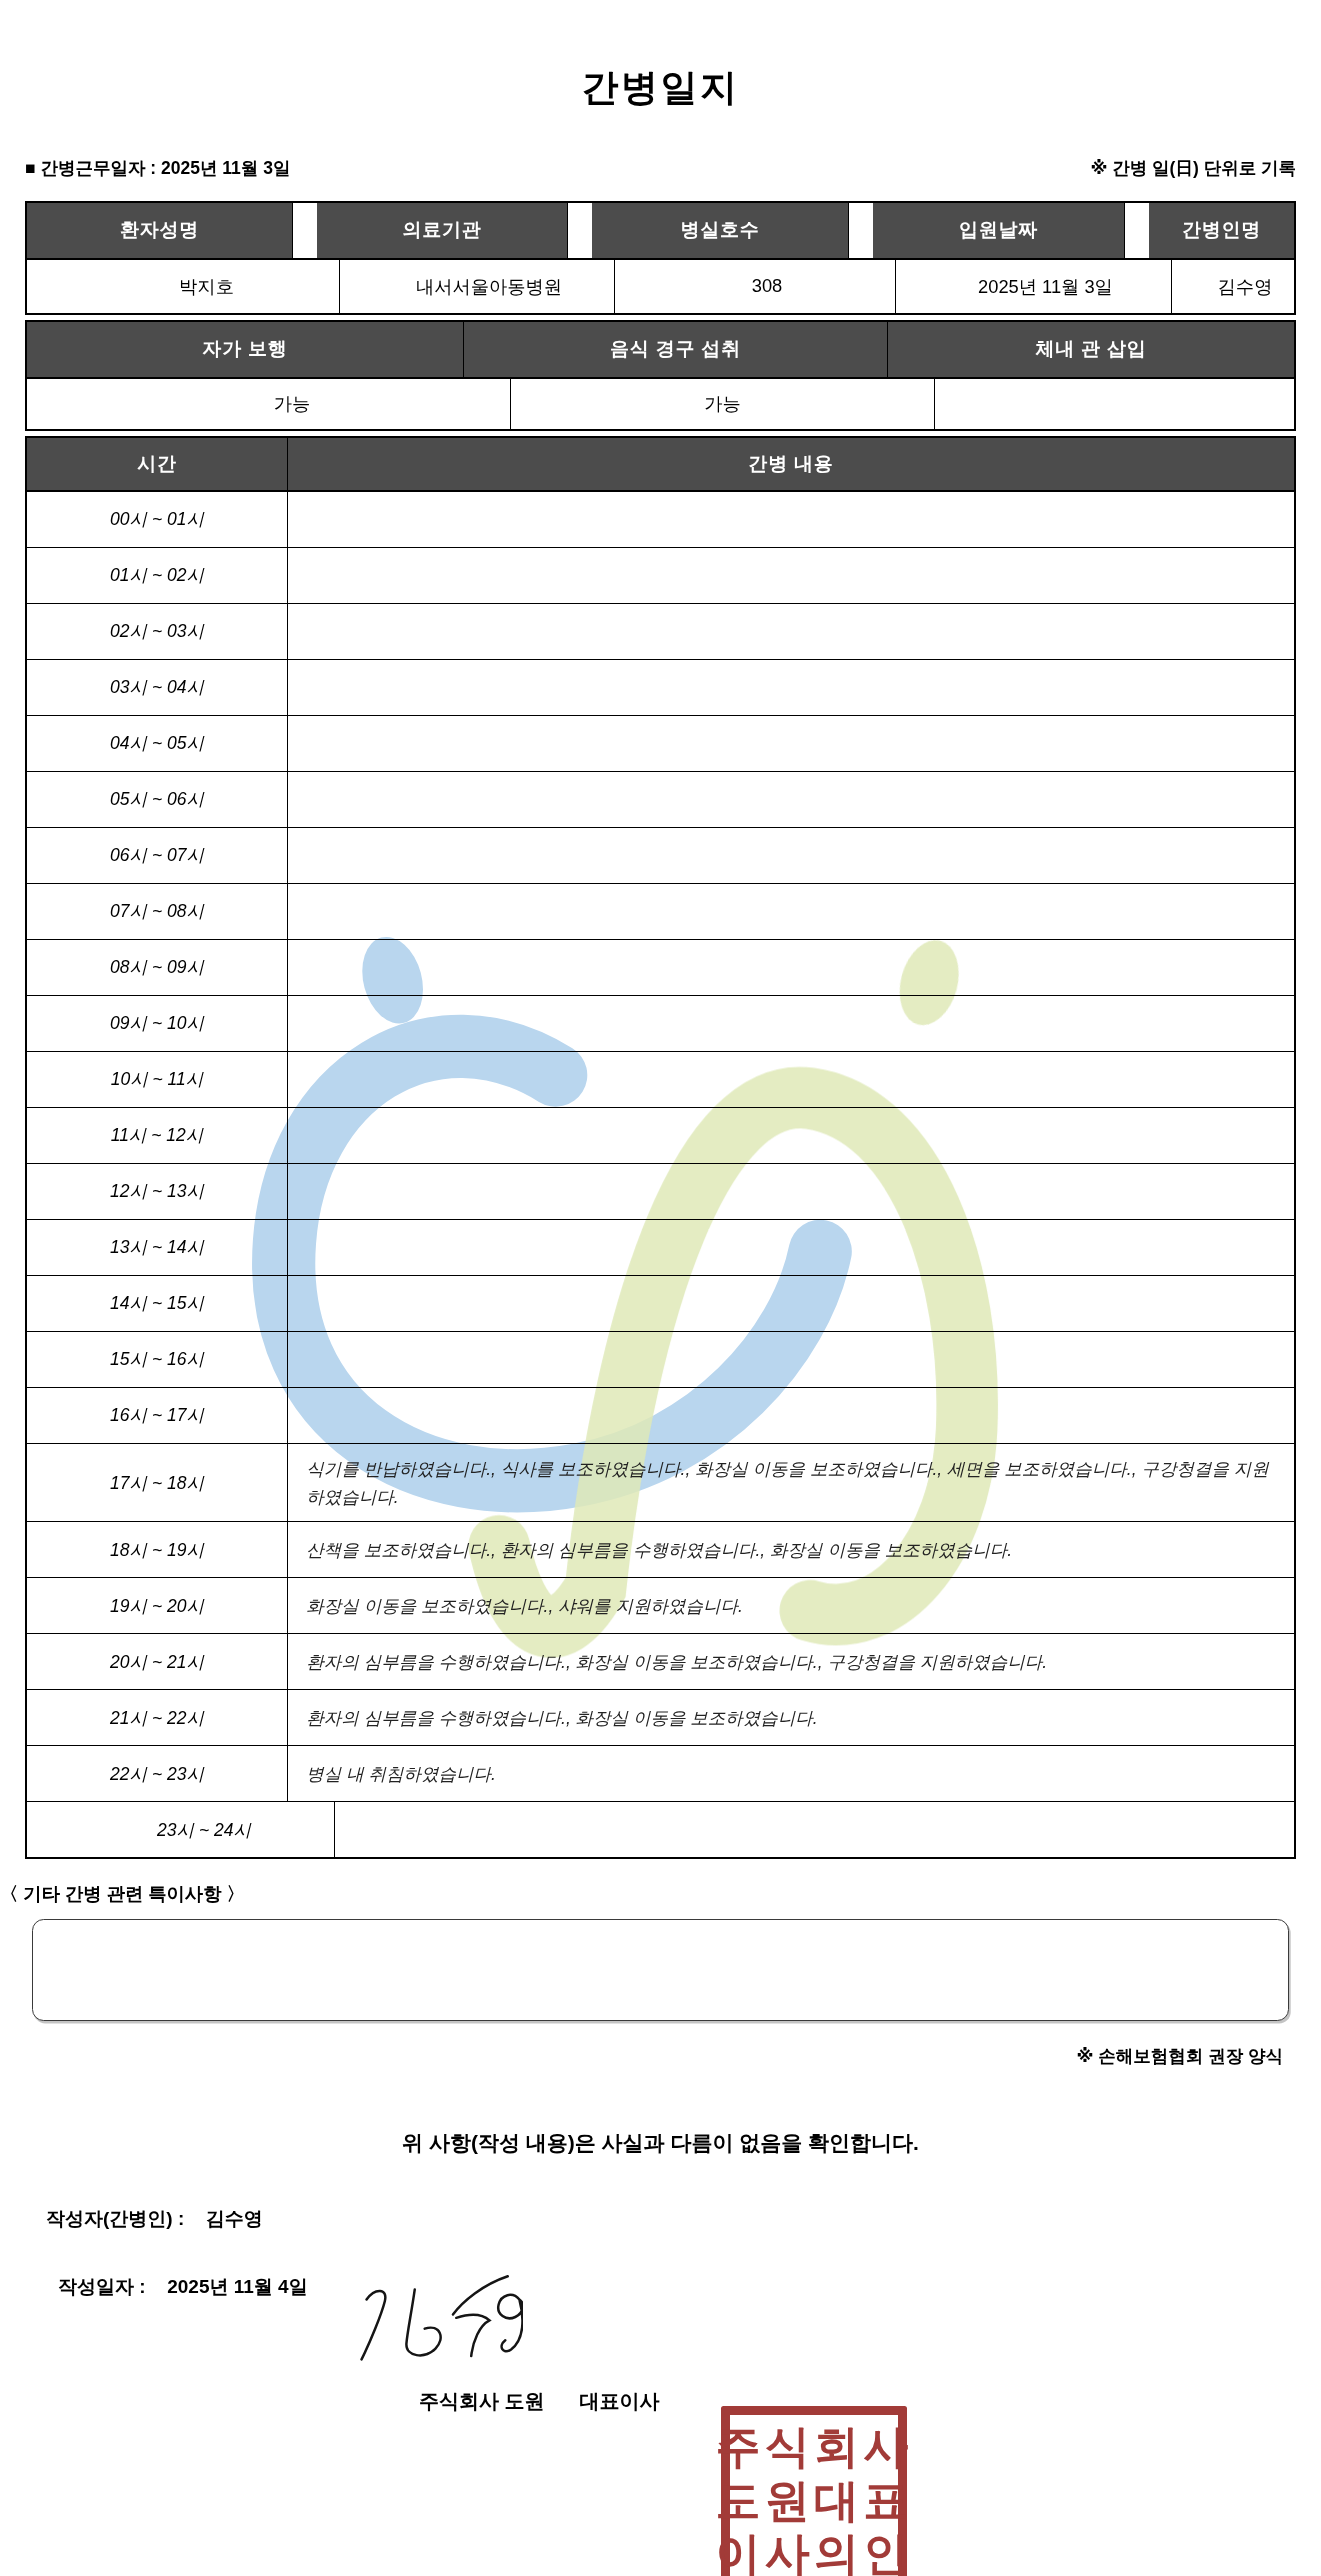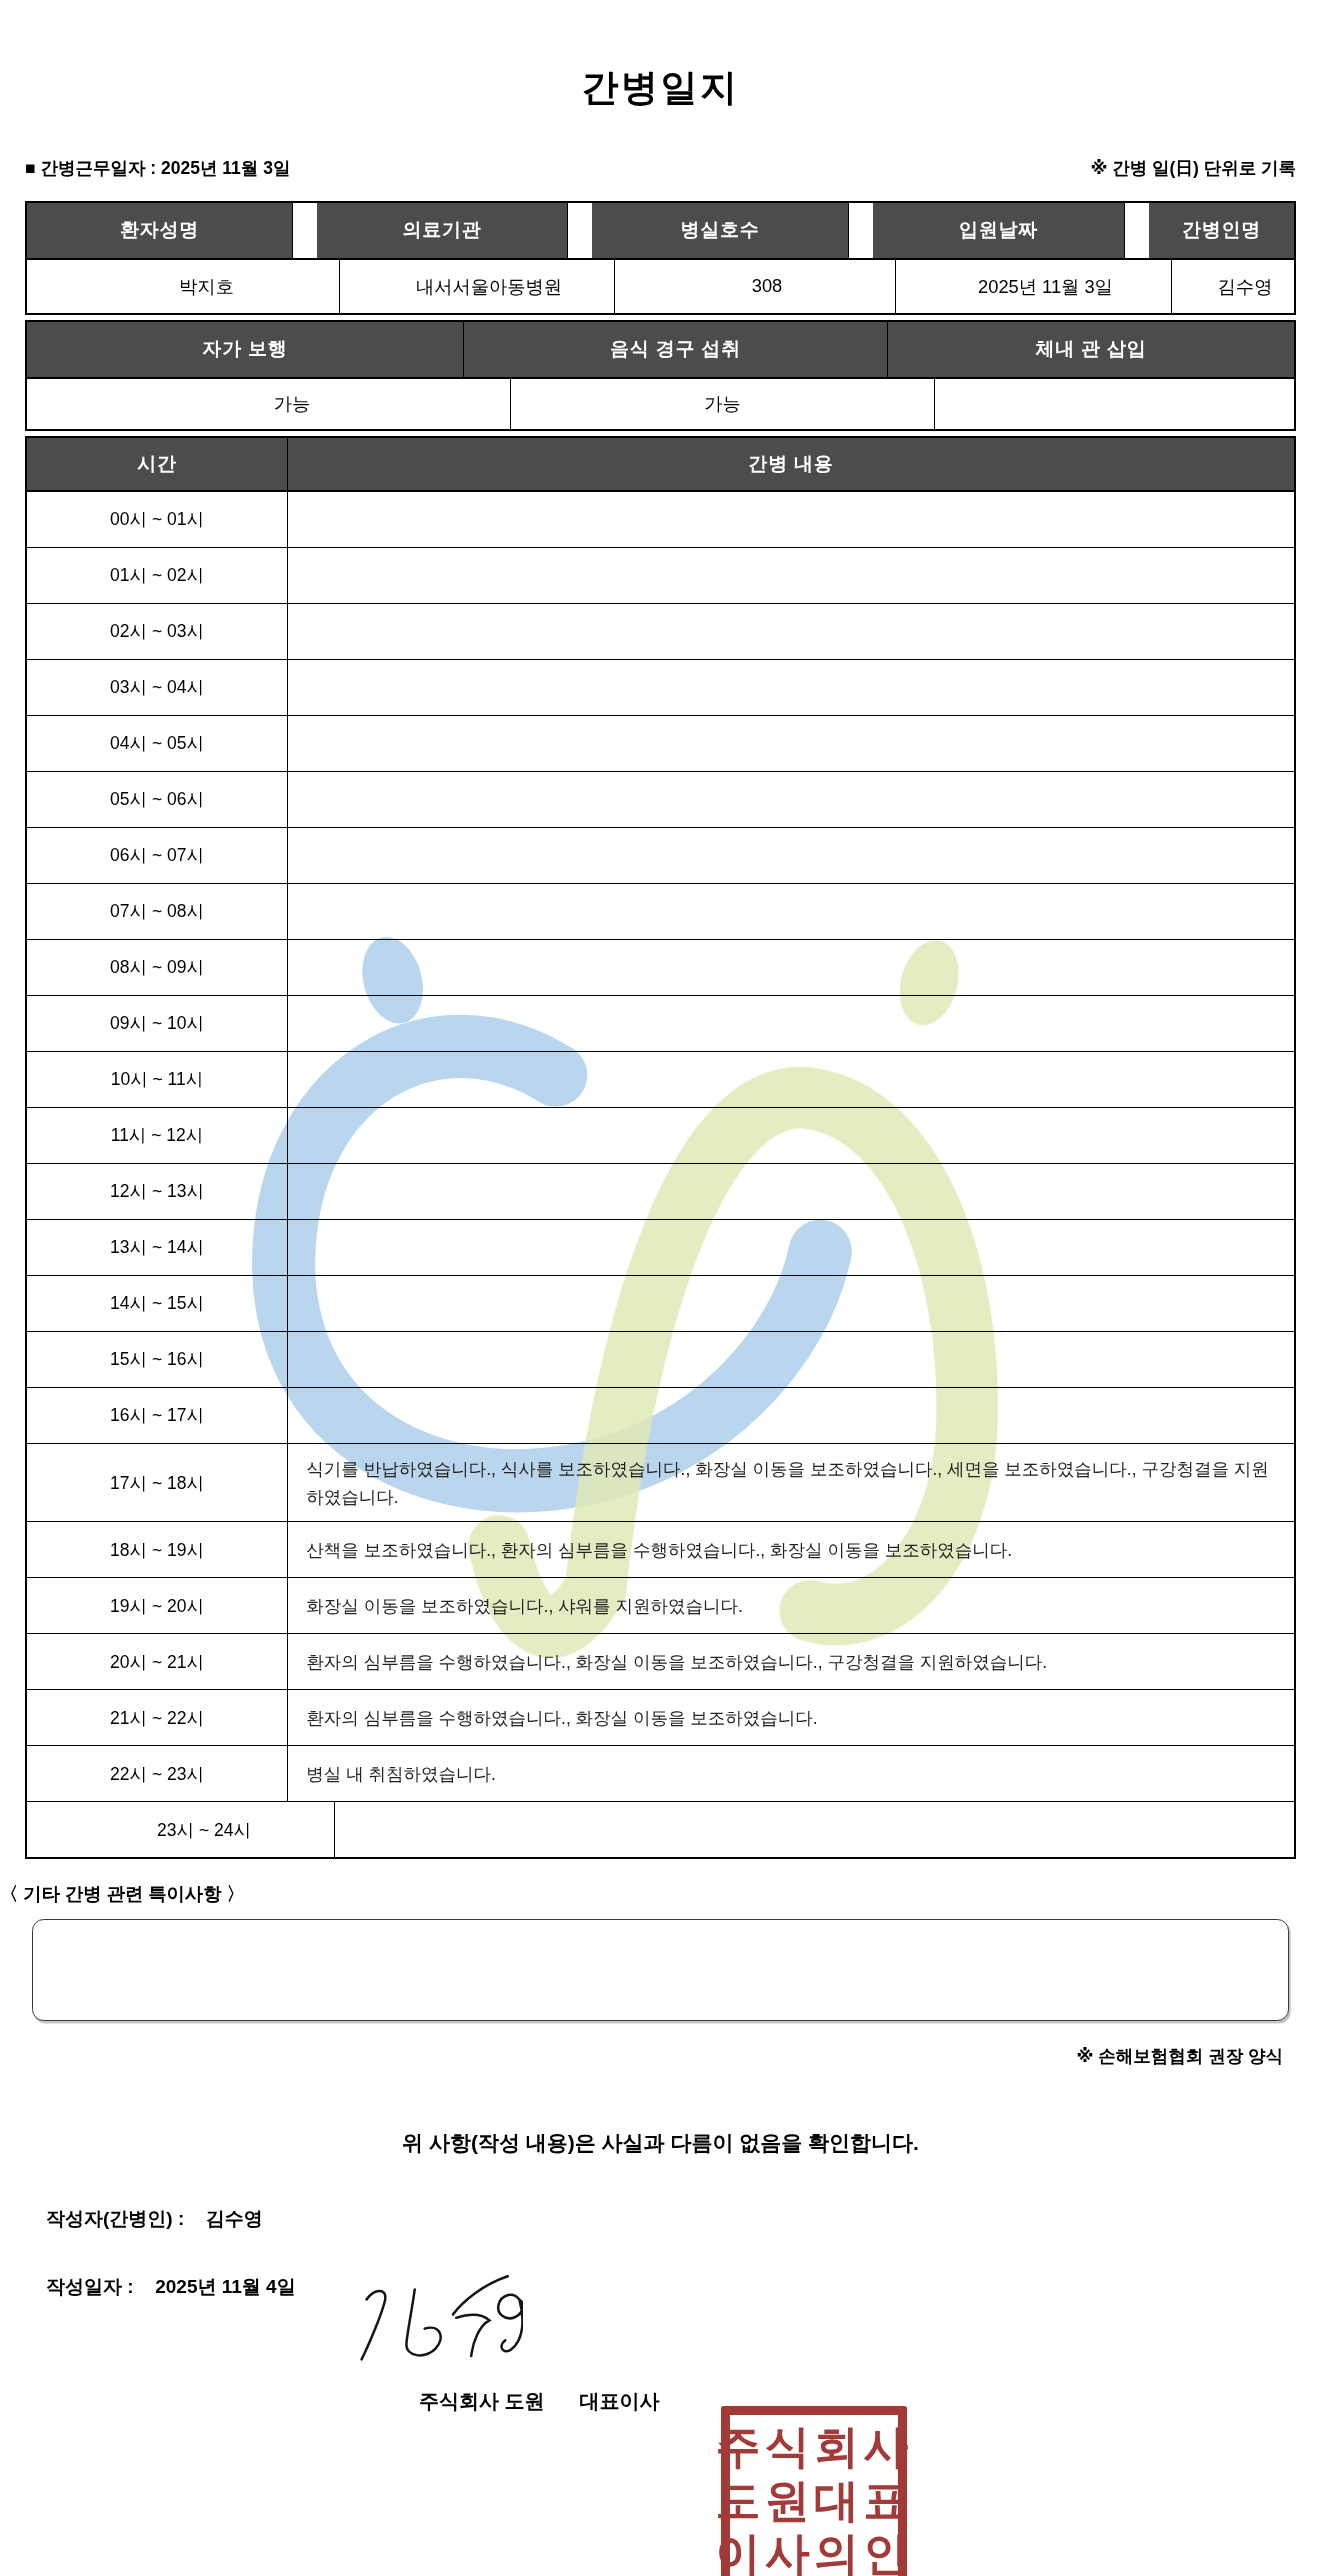--- a/index.html
+++ b/index.html
@@ -34,38 +34,38 @@
   .patient .trow{grid-template-columns:266px 251px 257px 252px 1fr;gap:24px;}
   .patient .thead{height:55px;}
   .patient .tbody{height:53px;font-size:18.3px;}
 
   .status .trow{grid-template-columns:437px 424px 1fr;}
   .status .thead{height:55px;}
   .status .tbody{height:50px;font-size:18.3px;}
 
   .schedule .trow{grid-template-columns:261px 1fr;}
   .schedule .thead{height:52px;}
-  .schedule .rrow{min-height:55px;}
+  .schedule .rrow{min-height:55px;font-style:italic;}
   .schedule .time{font-size:17.5px;}
   .schedule .content{
     justify-content:flex-start;text-align:left;font-size:17.5px;line-height:28px;
     padding:10.8px 23px 10.8px 18.3px;color:#222;
   }
 
   .notes-title{margin-top:21.6px;text-align:left;font-size:18.3px;font-weight:700;height:25px;}
   .notes-box{
     margin:13.3px 32px 0 32px;height:102px;border:1.7px solid #3a3a3a;border-radius:11.6px;
     box-shadow:1.7px 2.5px 0 rgba(125,125,125,.45);background:#fff;
     font-size:17.5px;padding:8.3px 13.3px;box-sizing:border-box;
   }
   .form-note{margin:23px 38px 0 0;text-align:right;font-size:17.5px;font-weight:700;height:21.6px;}
   .confirmation{margin-top:63px;text-align:center;font-size:21px;font-weight:800;height:25px;}
   .writer-line{margin:50px 0 0 46px;font-size:19px;font-weight:700;height:30px;display:flex;align-items:center;}
   .writer-line .name{margin-left:21.6px;font-weight:700;}
-  .date-line{margin:38px 0 0 46px;font-size:19px;font-weight:700;height:30px;display:flex;align-items:center;}
+  .date-line{margin:38px 0 0 58px;font-size:19px;font-weight:700;height:30px;display:flex;align-items:center;}
   .date-line .val{margin-left:21.6px;}
   .company-line{
     margin:87px 0 0 419px;font-size:20px;font-weight:800;height:25px;
     display:flex;align-items:center;gap:35px;
   }
   .signature-svg{position:absolute;left:348px;top:2198px;}
   .stamp{
     position:absolute;left:721px;top:2341px;width:186px;height:188px;box-sizing:border-box;
     border:9.2px solid #9d312e;border-radius:2.5px;background:#fff;
     display:flex;flex-direction:column;justify-content:space-evenly;align-items:center;

